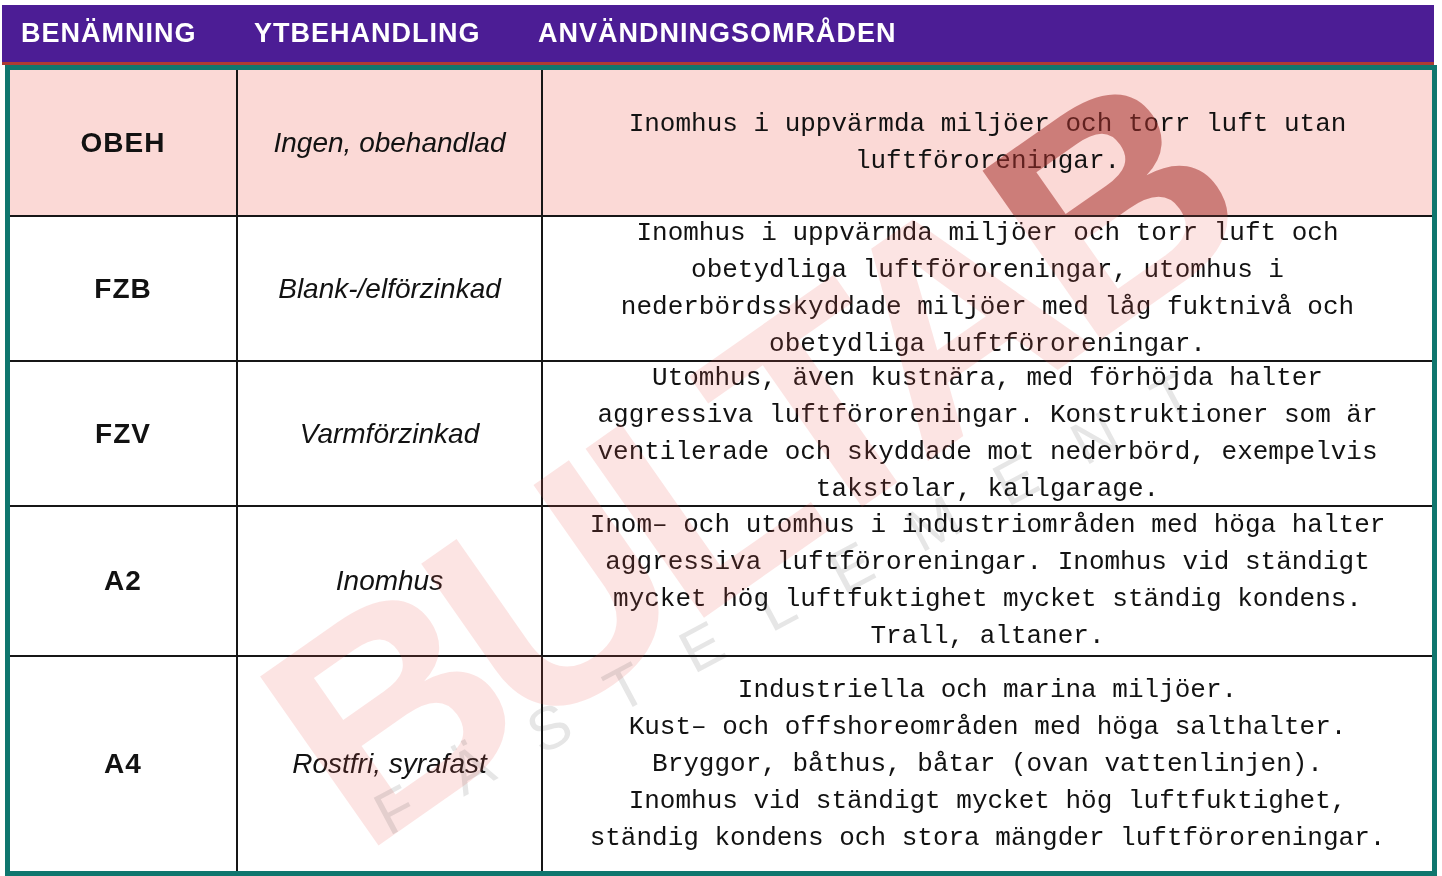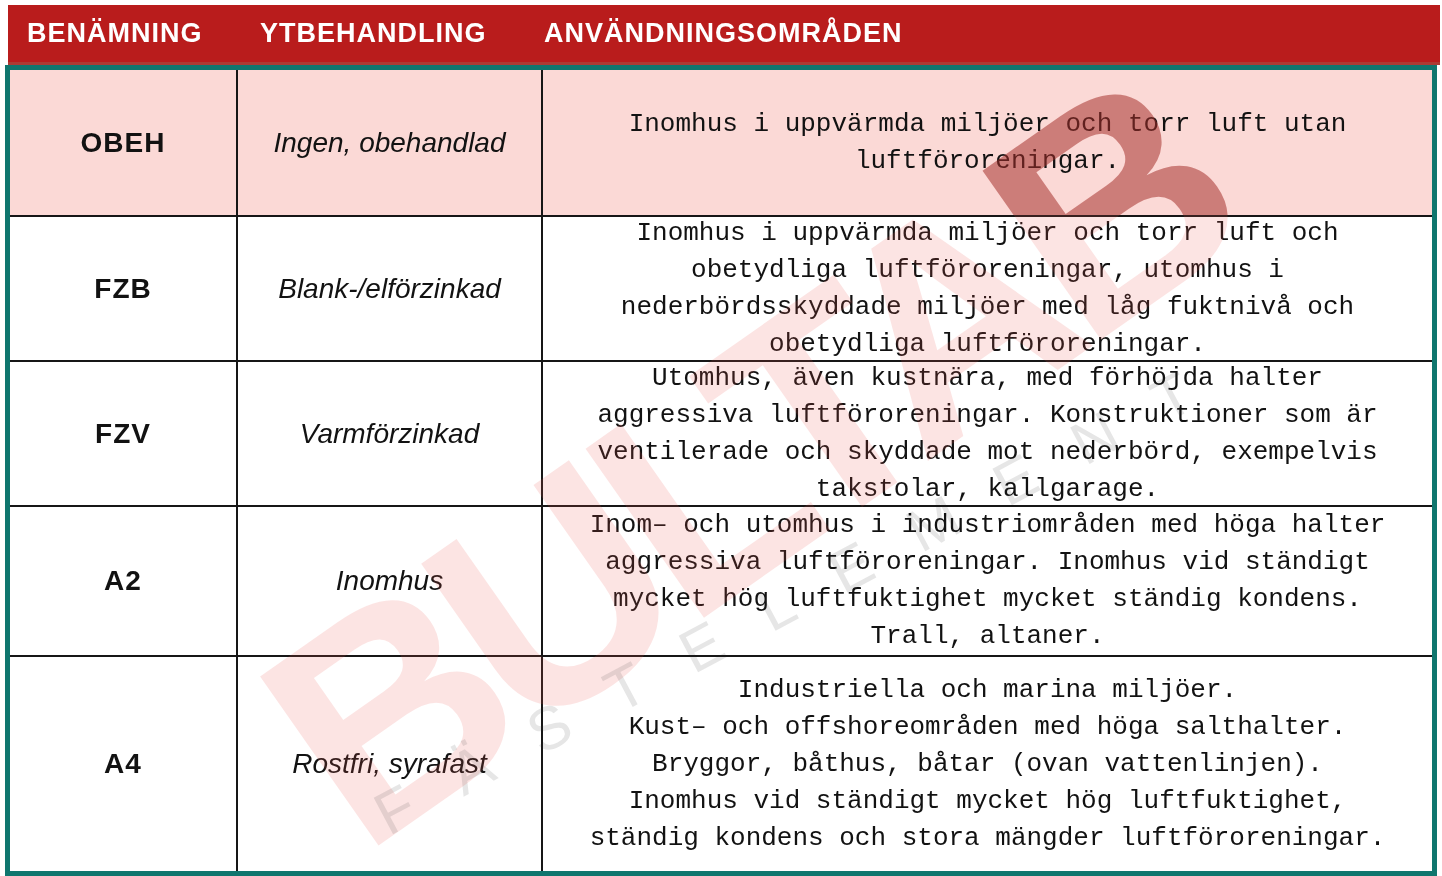--- a/index.html
+++ b/index.html
@@ -9,23 +9,23 @@
     height: 876px;
     background: #ffffff;
     overflow: hidden;
     font-family: "Liberation Sans", sans-serif;
     color: #121212;
   }
 
   
   .thead {
     position: absolute;
-    left: 8px; top: 5px;
+    left: 2px; top: 5px;
     width: 1432px; height: 60px;
-    background: #b91c1c;
+    background: #4c1d95;
     border-bottom: 3px solid #AC3B34;
     display: grid;
     grid-template-columns: 231px 305px 1fr;
     align-items: center;
     z-index: 1;
     box-sizing: border-box;
   }
   .thead .hcell {
     color: #ffffff;
     font-weight: bold;

